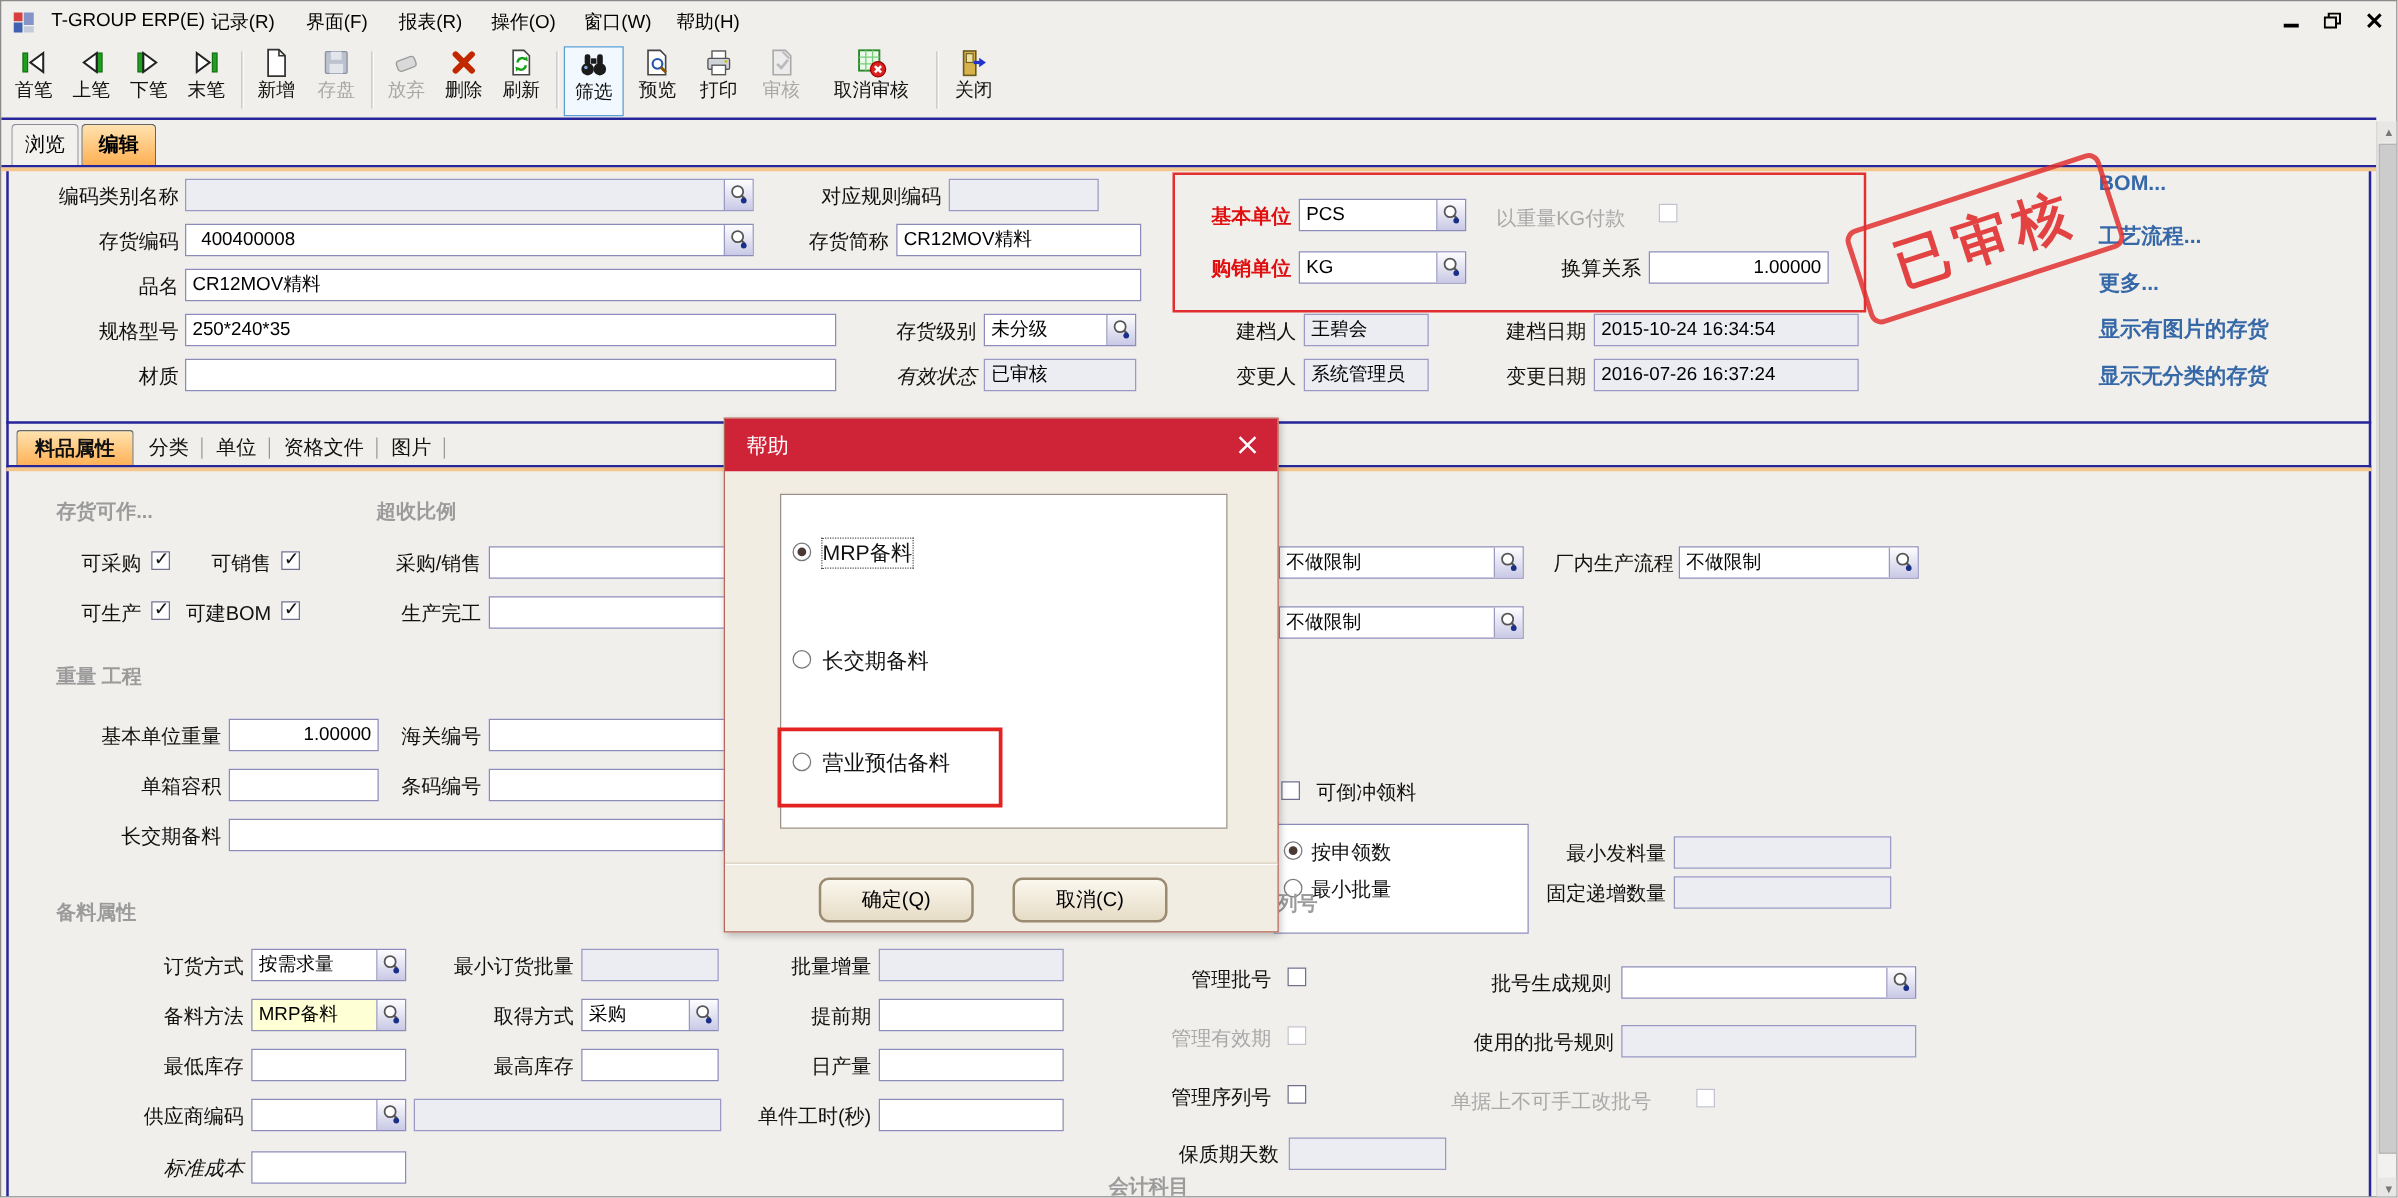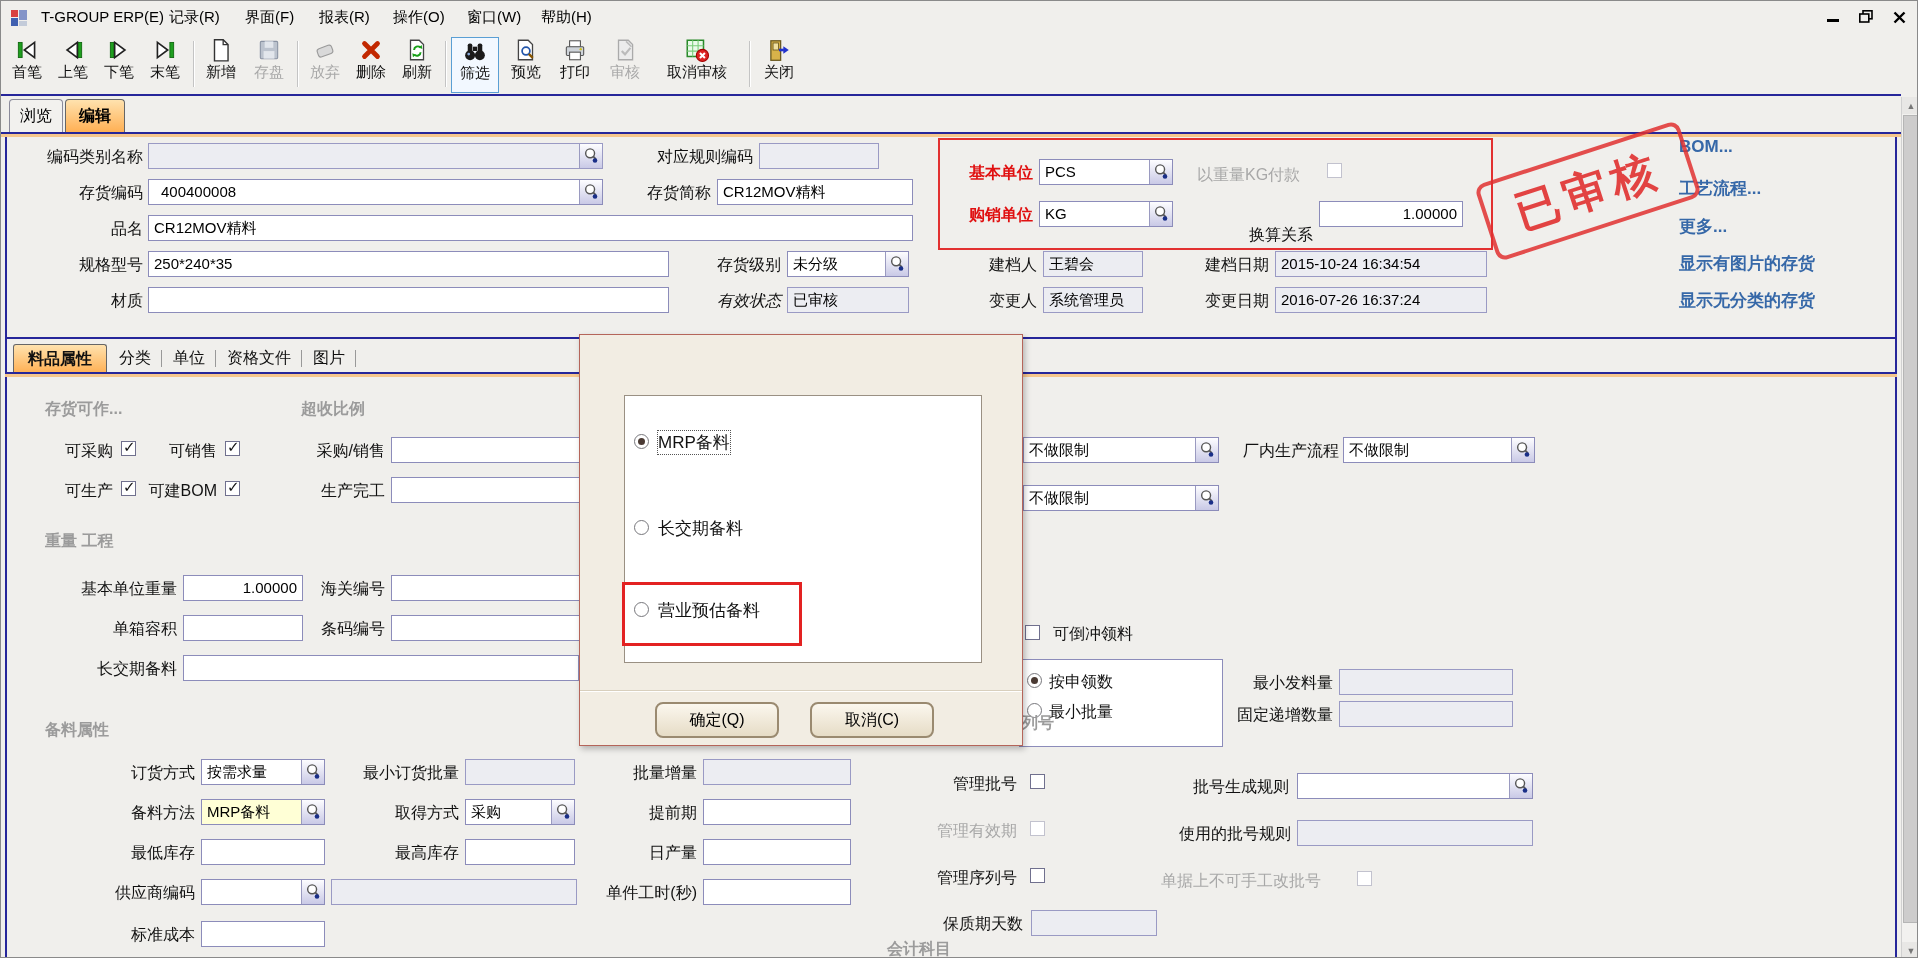--- a/index.html
+++ b/index.html
@@ -312,21 +312,21 @@
   <div class="fld withlk" style="left:1038px;top:200px;width:134px;z-index:11;">
     <span class="val">KG</span>
     <span class="lk">
         <svg width="16" height="20" viewBox="0 0 18 22">
           <circle cx="8" cy="8" r="5" fill="#fff" stroke="#555" stroke-width="1.6"></circle>
           <line x1="11.5" y1="11.5" x2="14.5" y2="14.5" stroke="#555" stroke-width="2"></line>
           <circle cx="13.5" cy="16" r="2.6" fill="#1a2f88"></circle>
         </svg>
       </span>
   </div>
-  <div class="lbl" style="left:1226px;top:204px;width:86px;z-index:11;margin-top:20px;">换算关系</div>
+  <div class="lbl" style="left:1226px;top:204px;width:86px;z-index:11;">换算关系</div>
   <div class="fld num" style="left:1318px;top:200px;width:144px;z-index:11;"><span class="val">1.00000</span></div>
 
   <div class="stamp">已审核</div>
   <div class="link" style="left:1678px;top:136px;">BOM...</div>
   <div class="link" style="left:1678px;top:176px;">工艺流程...</div>
   <div class="link" style="left:1678px;top:214px;">更多...</div>
   <div class="link" style="left:1678px;top:251px;">显示有图片的存货</div>
   <div class="link" style="left:1678px;top:288px;">显示无分类的存货</div>
 
   <div class="hline" style="left:4px;top:336px;width:1892px;"></div>
@@ -480,21 +480,21 @@
           <circle cx="8" cy="8" r="5" fill="#fff" stroke="#555" stroke-width="1.6"></circle>
           <line x1="11.5" y1="11.5" x2="14.5" y2="14.5" stroke="#555" stroke-width="2"></line>
           <circle cx="13.5" cy="16" r="2.6" fill="#1a2f88"></circle>
         </svg>
       </span>
   </div>
   <div class="fld ro" style="left:330px;top:878px;width:246px;"></div>
   <div class="lbl" style="left:578px;top:882px;width:118px;">单件工时(秒)</div>
   <div class="fld" style="left:702px;top:878px;width:148px;"></div>
 
-  <div class="lbl" style="left:100px;top:924px;width:94px;">标准成本</div>
+  <div class="lbl" style="left:100px;top:924px;width:94px;font-style:italic;">标准成本</div>
   <div class="fld" style="left:200px;top:920px;width:124px;"></div>
 
   <div class="sect" style="left:1021px;top:712px;">列号</div>
   <div class="lbl" style="left:944px;top:773px;width:72px;">管理批号</div>
   <div class="cb" style="left:1029px;top:773px;"></div>
   <div class="lbl" style="left:1176px;top:776px;width:112px;">批号生成规则</div>
   <div class="fld withlk" style="left:1296px;top:772px;width:236px;">
     <span class="lk">
         <svg width="16" height="20" viewBox="0 0 18 22">
           <circle cx="8" cy="8" r="5" fill="#fff" stroke="#555" stroke-width="1.6"></circle>
@@ -510,20 +510,24 @@
   <div class="lbl" style="left:926px;top:867px;width:90px;">管理序列号</div>
   <div class="cb" style="left:1029px;top:867px;"></div>
   <div class="lbl gray" style="left:1160px;top:870px;width:184px;text-align:left;">单据上不可手工改批号</div>
   <div class="cb dis" style="left:1356px;top:870px;"></div>
   <div class="lbl" style="left:926px;top:913px;width:96px;">保质期天数</div>
   <div class="fld ro" style="left:1030px;top:909px;width:126px;"></div>
 
   <div class="sect" style="left:886px;top:938px;">会计科目</div>
 
   <div class="dialog">
+    <div class="dtitle">
+      <span>帮助</span>
+      <span class="dclose"></span>
+    </div>
     <div class="dlistbox"></div>
     <div class="radio sel" style="left:54px;top:99px;"></div>
     <div class="dopt focus" style="left:78px;top:96px;">MRP备料</div>
     <div class="radio" style="left:54px;top:185px;"></div>
     <div class="dopt" style="left:78px;top:182px;">长交期备料</div>
     <div class="radio" style="left:54px;top:267px;"></div>
     <div class="dopt" style="left:78px;top:264px;">营业预估备料</div>
     <div class="dredbox"></div>
     <div class="dsep"></div>
     <div class="dbtn" style="left:75px;">

